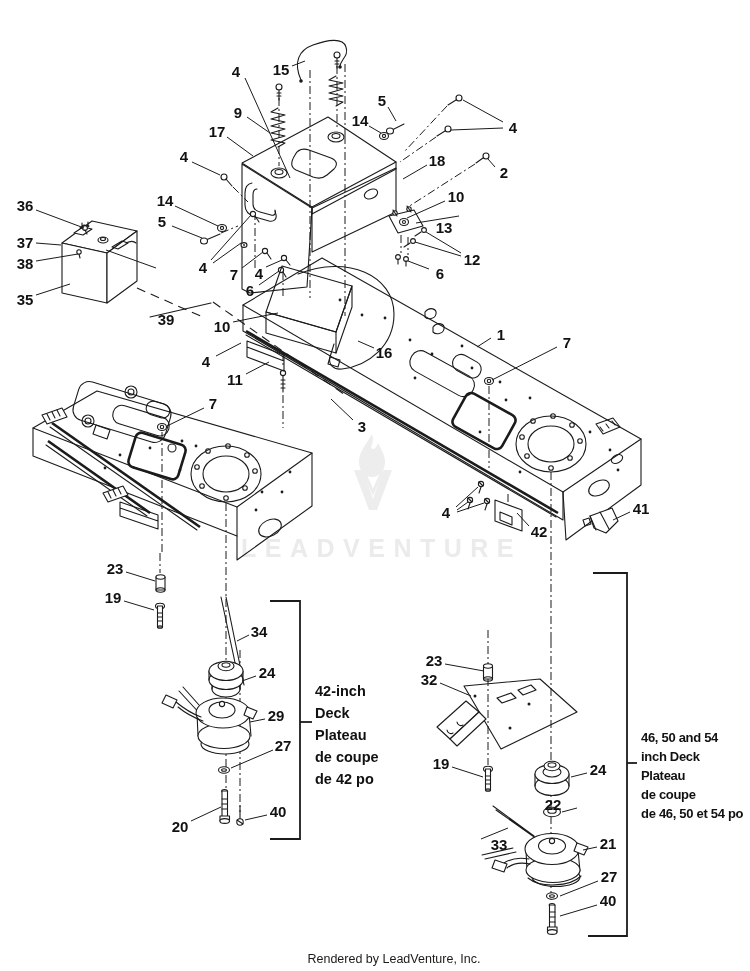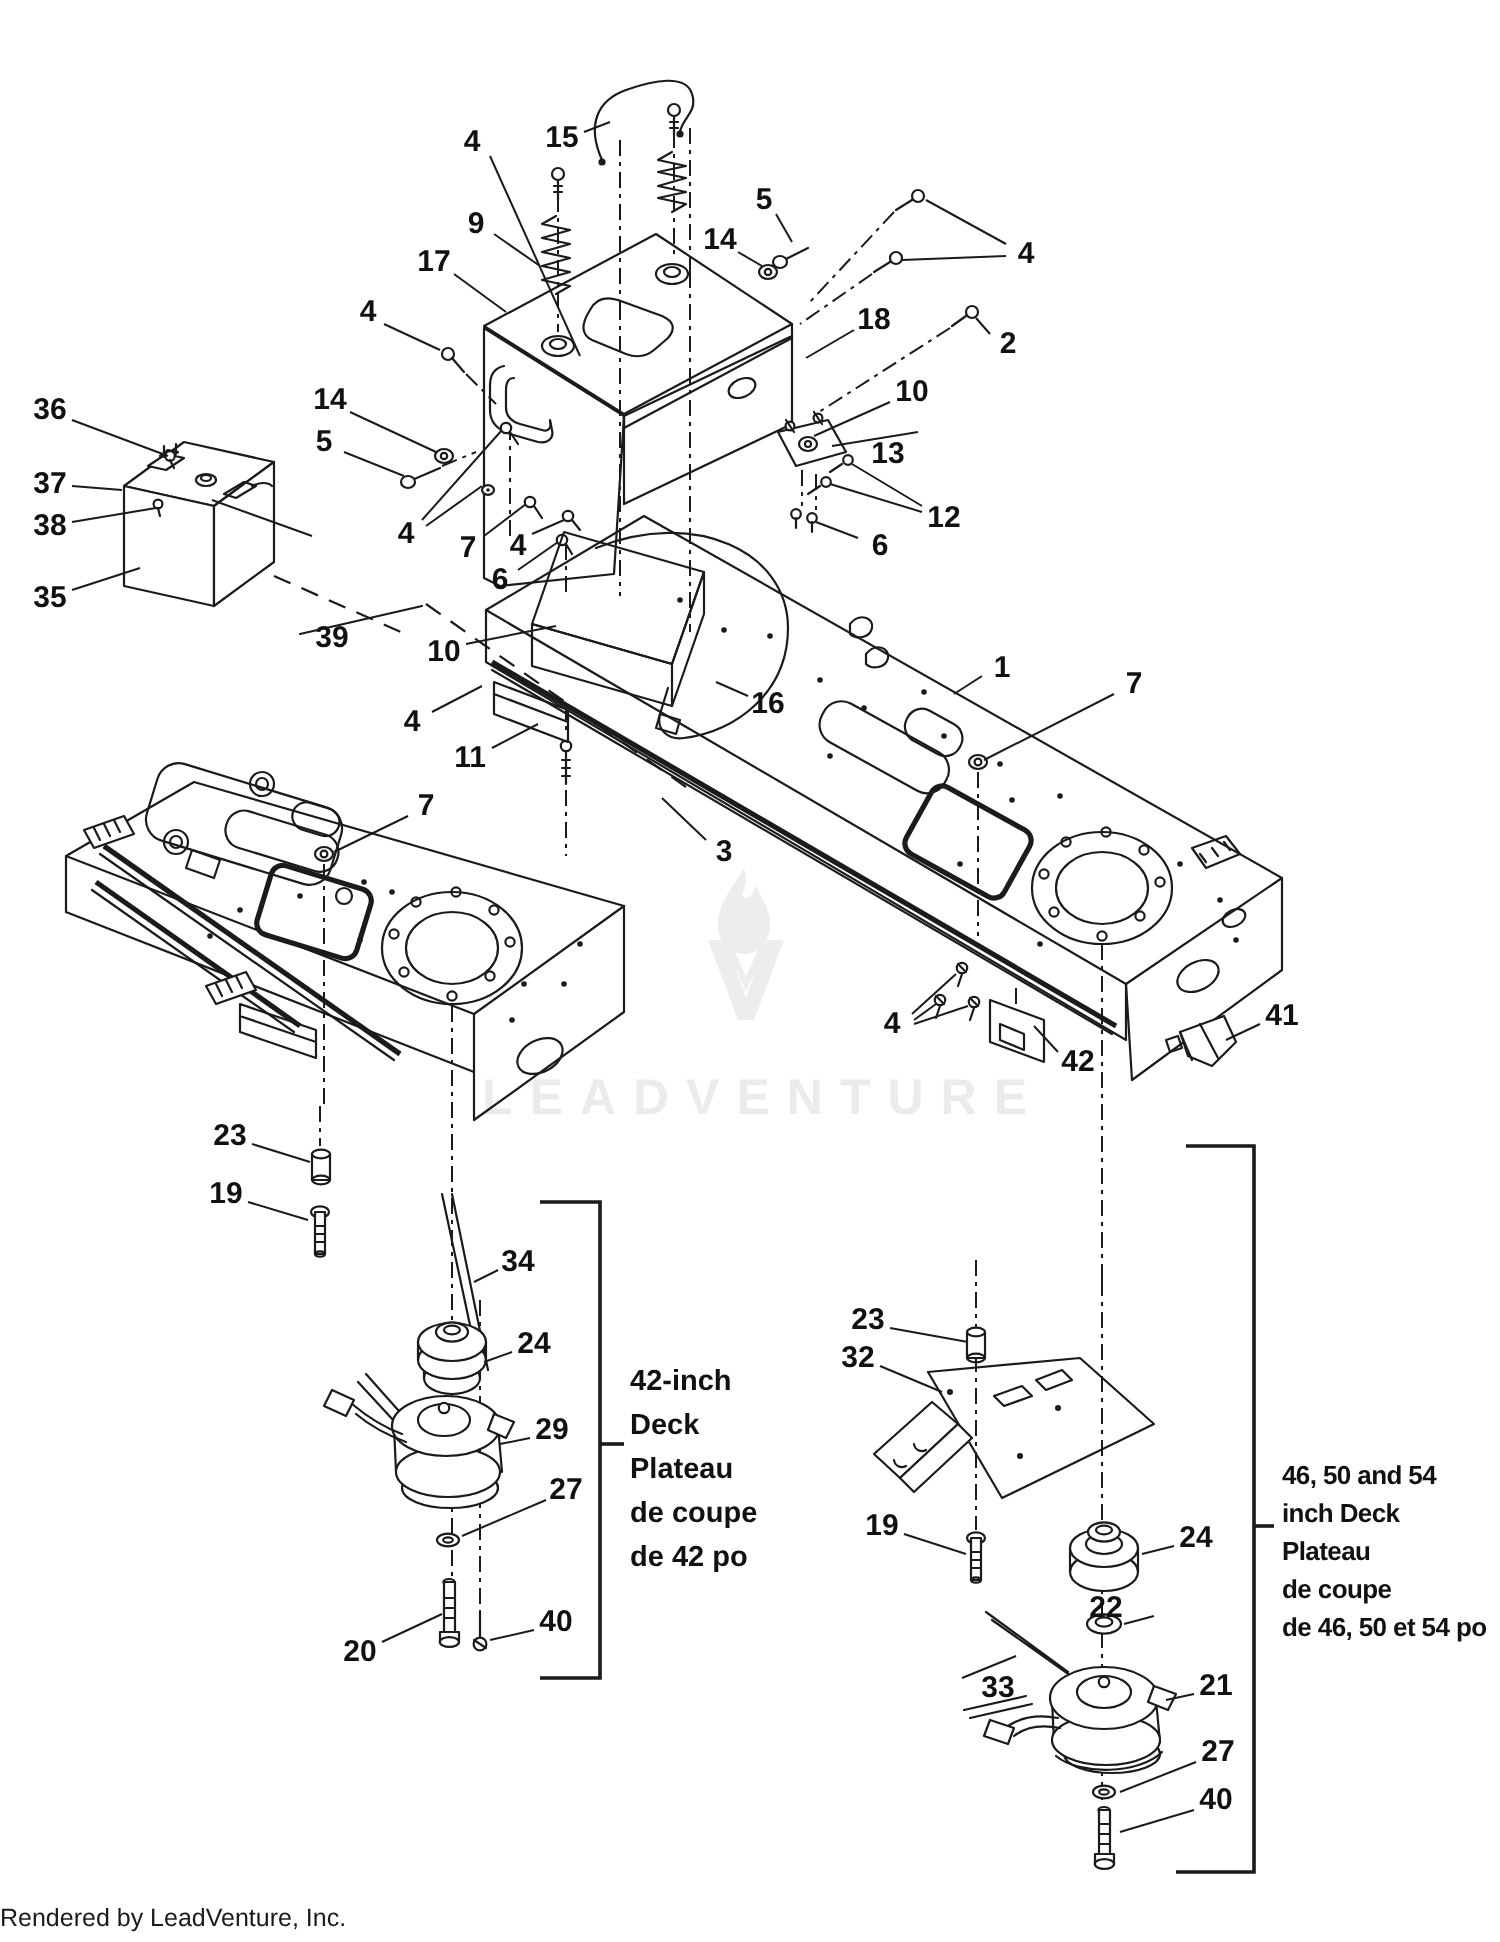--- a/index.html
+++ b/index.html
@@ -15,22 +15,22 @@
   #art .dot{fill:#1b1b1b;stroke:none;}
   #art .br{fill:none;stroke:#1b1b1b;stroke-width:1.8;}
   #art .leader{stroke:#1b1b1b;stroke-width:1;}
   #art .wmtext{font-weight:bold;font-size:25px;letter-spacing:8.5px;fill:#ebebeb;}
   .callout{position:absolute;transform:translate(-50%,-50%);font-weight:bold;font-size:15px;
            color:#111;white-space:nowrap;}
   .note{position:absolute;font-weight:bold;color:#111;white-space:nowrap;}
   .note-ground{left:28px;top:309px;font-size:14px;line-height:21px;}
   .note-d42{left:315px;top:680px;font-size:14.5px;line-height:22px;}
   .note-d46{left:641px;top:728px;font-size:13px;line-height:19px;letter-spacing:-0.3px;}
-  .footer{position:absolute;left:0;right:0;top:952px;text-align:left;font-size:12.5px;
-          color:#1a1a1a;font-weight:normal;}
+  .footer{position:absolute;left:0;right:0;top:952px;text-align:center;font-size:12.5px;
+          color:#1a1a1a;font-weight:normal;padding-left:38px;}
   #callout-layer{position:absolute;left:0;top:0;width:750px;height:971px;pointer-events:none;}
 </style>
 </head>
 <body>
 
 <div class="canvas">
 
   <svg id="art" width="750" height="971" viewBox="0 0 750 971">
 
     <g>

